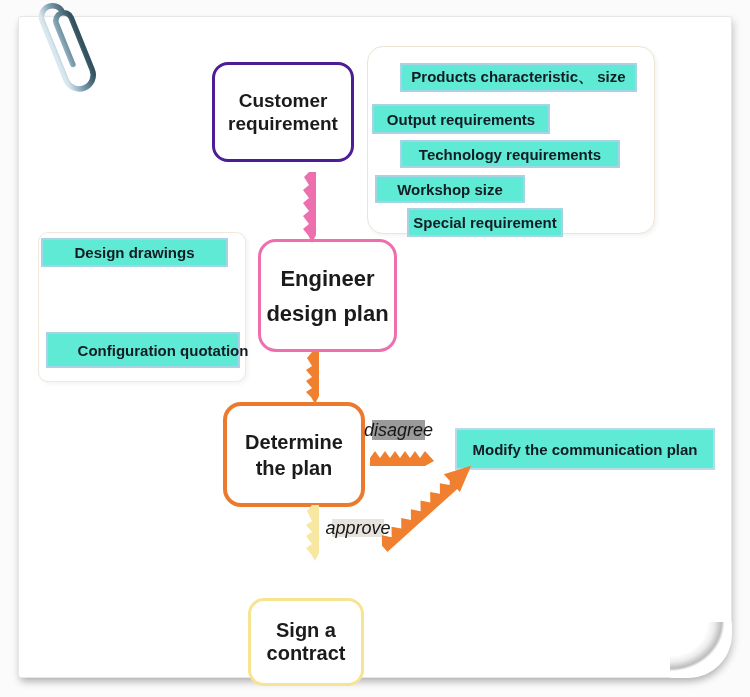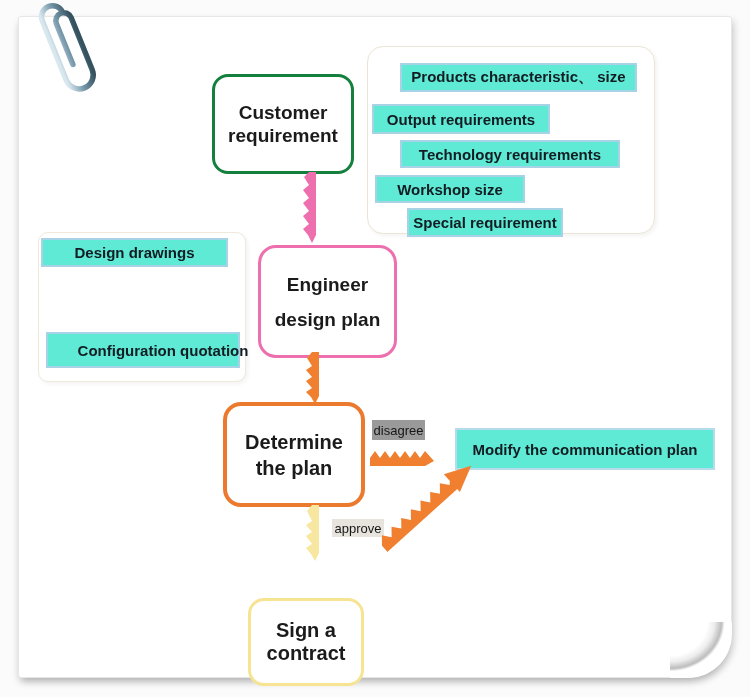--- a/index.html
+++ b/index.html
@@ -17,44 +17,44 @@
              transform:rotate(-22deg);transform-origin:50% 50%;}
 
   .panel{position:absolute;background:#ffffff;border:1px solid #ece5d5;
          box-shadow:2px 2px 4px rgba(0,0,0,0.05);}
   .panel.right{left:367px;top:46px;width:286px;height:186px;border-radius:16px;}
   .panel.left{left:38px;top:232px;width:206px;height:148px;border-radius:10px;border-color:#efe9dc;}
 
   .node{position:absolute;background:#ffffff;display:flex;flex-direction:column;
         align-items:center;justify-content:center;text-align:center;
         font-weight:700;color:#1b1b1b;box-sizing:border-box;}
-  .node-customer{left:212px;top:74px;width:142px;height:100px;border:3px solid #15803d;border-radius:16px;
+  .node-customer{left:212px;top:62px;width:142px;height:100px;border:3px solid #4c1d95;border-radius:16px;
                  font-size:19px;line-height:23px;}
   .node-engineer{left:258px;top:239px;width:139px;height:113px;border:3px solid #ee6fae;border-radius:18px;
-                 font-size:19px;line-height:35px;margin-top:6px;}
+                 font-size:22px;line-height:35px;}
   .node-determine{left:223px;top:402px;width:142px;height:105px;border:4px solid #ec7a2e;border-radius:18px;
                   font-size:20px;line-height:26px;}
   .node-sign{left:248px;top:559px;width:116px;height:88px;border:3px solid #f6e492;border-radius:16px;
              font-size:20px;margin-top:39px;}
 
   .tag{position:absolute;background:#5eead4;border:2px solid #a8d3e6;box-sizing:border-box;
        display:flex;align-items:center;justify-content:center;text-align:center;
        font-weight:700;font-size:15px;color:#121c23;white-space:nowrap;}
   .tag-r1{left:400px;top:63px;width:237px;height:29px;}
   .tag-r2{left:372px;top:104px;width:178px;height:30px;}
   .tag-r3{left:400px;top:140px;width:220px;height:28px;}
   .tag-r4{left:375px;top:175px;width:150px;height:28px;}
   .tag-r5{left:407px;top:208px;width:156px;height:29px;}
   .tag-l1{left:41px;top:238px;width:187px;height:29px;}
   .tag-l2{left:48px;top:275px;width:175px;height:42px;}
   .tag-l3{left:46px;top:332px;width:194px;height:36px;padding-left:40px;}
   .tag-modify{left:455px;top:428px;width:260px;height:42px;border-color:#b5dbec;}
 
   .branch{position:absolute;display:flex;align-items:center;justify-content:center;
-          font-size:13px;color:#161616;}
+          font-size:18px;color:#161616;font-style:italic;}
   .branch-disagree{left:372px;top:420px;width:53px;height:20px;background:#9a9a9a;}
   .branch-approve{left:332px;top:519px;width:52px;height:18px;background:#e7e4dd;}
 
   .arrow{position:absolute;}
   .arrow-diagonal{left:382px;top:533px;width:122px;height:26px;
                   transform:rotate(-42deg);transform-origin:0 50%;}
   svg{display:block;}
 </style>
 </head>
 <body>

